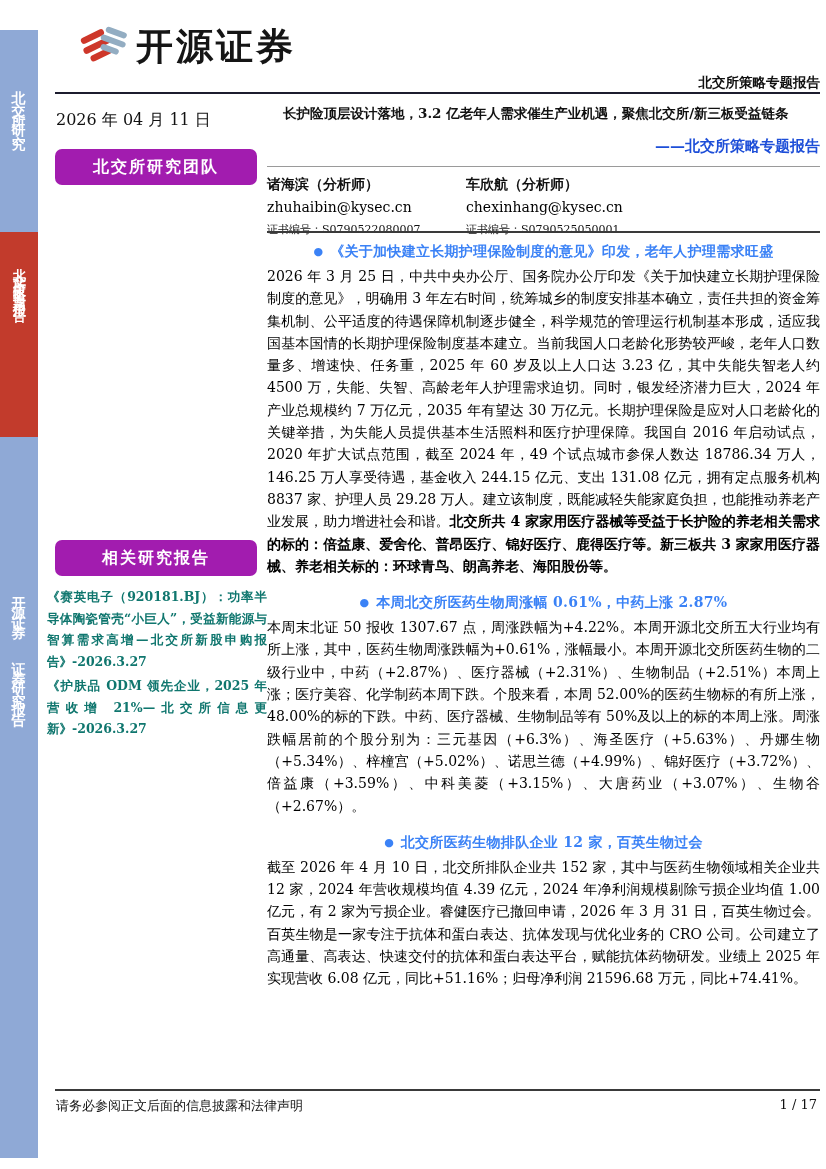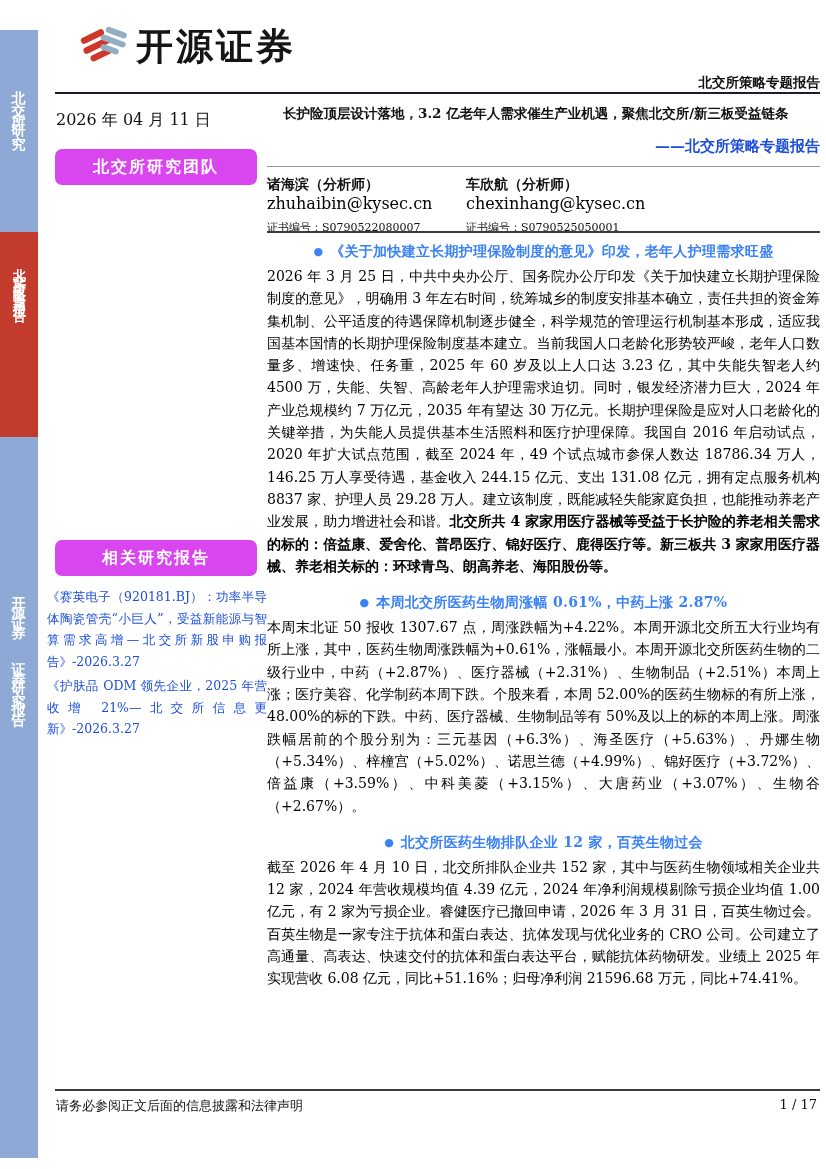--- a/index.html
+++ b/index.html
@@ -41,31 +41,31 @@
   .hdr-title {
     position:absolute; left:267px; top:104px; width:553px;
     font-size:13.5px; font-weight:bold; color:#111; line-height:18px;margin-left:16px;
   }
   .hdr-subtitle {
     position:absolute; left:267px; right:6px; top:137px; text-align:right;
     font-size:15px; font-weight:bold; color:#1d4ed8;
   }
   .team-box, .related-box {
     position:absolute; left:55px; width:202px; height:36px;
-    background:#d946ef; border-radius:7px; color:#fff;
+    background:#a21caf; border-radius:7px; color:#fff;
     font-size:16px; font-weight:bold; text-align:center; line-height:36px;
     letter-spacing:2px;
   }
   .team-box { top:149px; }
   .thin-gray-line { position:absolute; left:267px; right:6px; top:166px; height:1px; background:#9a9a9a; }
   
   .analysts { position:absolute; left:267px; top:176px; right:6px; display:flex; }
   .analyst { width:167px; margin-right:32px; }
   .analyst-name { font-size:14px; font-weight:bold; color:#111; }
-  .analyst-email { font-size:16px; }
+  .analyst-email { font-size:14px; margin-top:5px; }
   .analyst-cert { font-size:11px; margin-top:7px; color:#111; }
   .analysts-line { position:absolute; left:267px; right:6px; top:231px; height:1.5px; background:#3a3a3a; }
   
   .content {
     position:absolute; left:267px; right:6px; top:241px;
     font-size:14px; line-height:22.3px; text-align:justify;
   }
   .sec-heading {
     color:#3b82f6; font-weight:bold; font-size:14px; line-height:20px;
     text-align:center; margin-bottom:3px;
@@ -73,21 +73,21 @@
   .bullet { font-size:11px; vertical-align:1px; margin-right:7px; }
   .sec-heading .htext { letter-spacing:0.3px; }
   .content p { margin-bottom:0; }
   .content .sec { margin-bottom:15px; }
   .risk { margin-top:20px; text-align:justify; }
   .risk-label { color:#BF0000; font-weight:bold; }
   
   .related-box { top:540px; }
   .related-list {
     position:absolute; left:47px; top:586px; width:220px;
-    font-size:12.5px; line-height:21.5px; text-align:justify; color:#1d4ed8;
+    font-size:12.5px; line-height:21.5px; text-align:justify; color:#0f766e;font-weight:bold;
   }
   .related-item { margin-bottom:3px; }
   
   .footer-line { position:absolute; left:55px; right:6px; top:1089px; height:1.5px; background:#3a3a3a; }
   .footer-text { position:absolute; left:56px; top:1097px; font-size:13px; color:#111; }
   .footer-page { position:absolute; right:9px; top:1097px; font-size:13px; color:#111; }
 </style>
 </head>
 <body>
 

